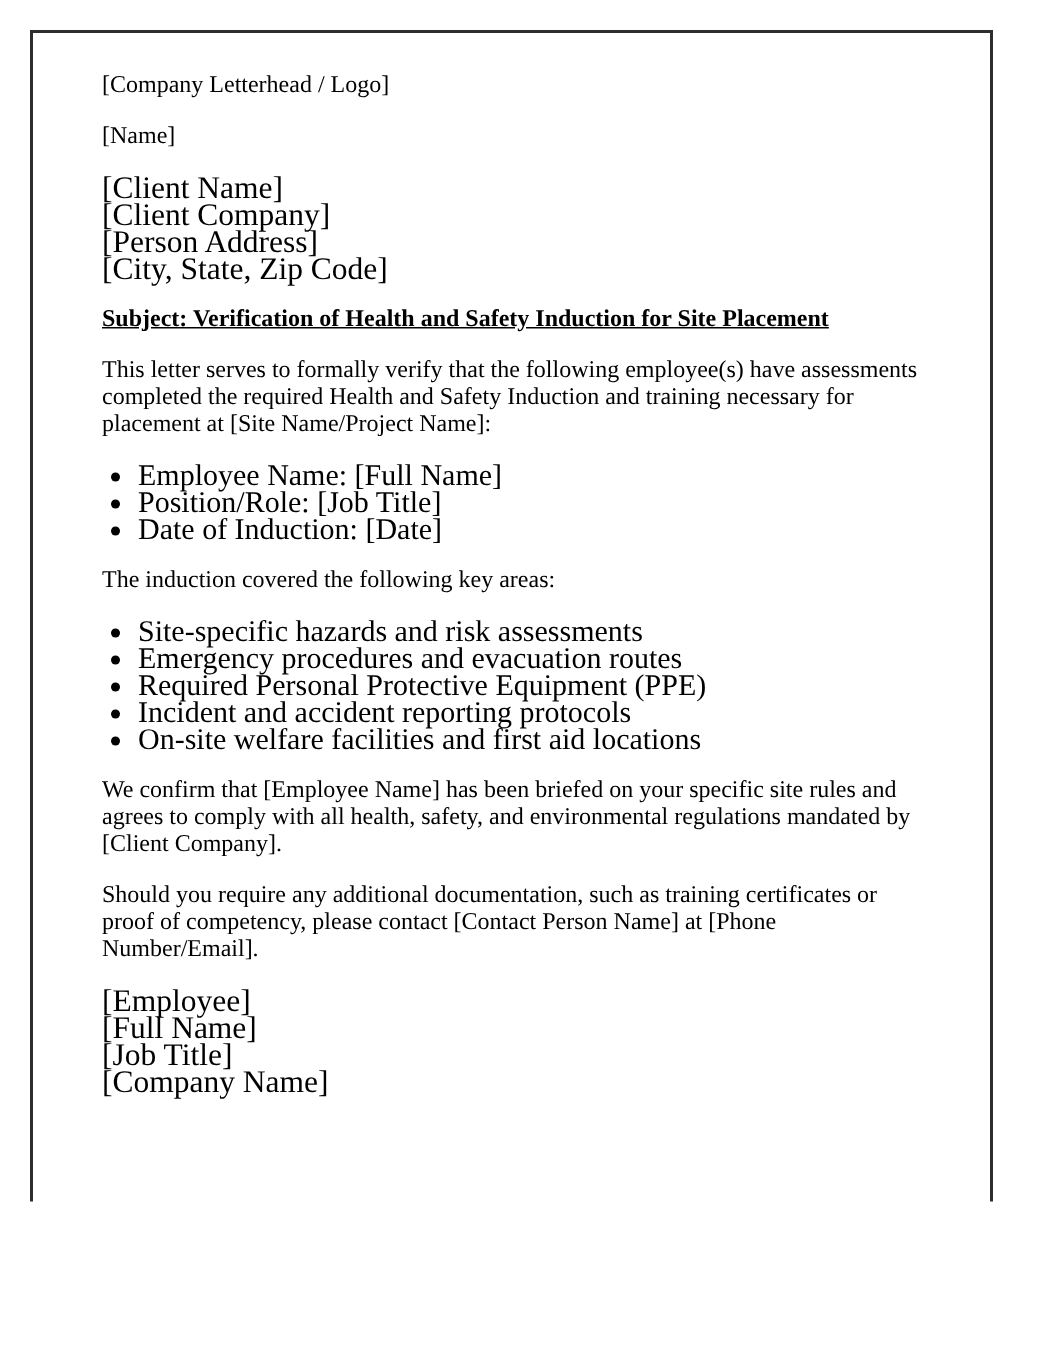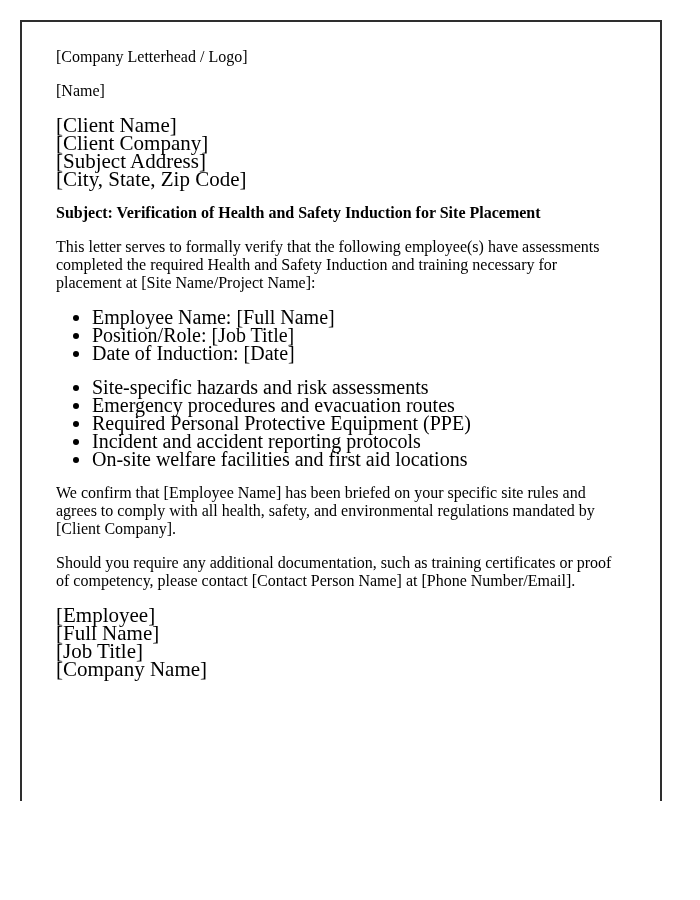--- a/index.html
+++ b/index.html
@@ -18,29 +18,30 @@
     width: 642px;
     height: 781px;
     box-sizing: border-box;
     border: 2px solid #2e2e2e;
     border-bottom: none;
     padding: 26px 30px 20px 30px;
     background: #ffffff;
     overflow: hidden;
   }
   .page p, .page .block {
-    margin: 16px 4px;
+    margin: 16px 16px;
     font-size: 16px;
     line-height: 18px;
   }
   .page p:first-child {
     margin-top: 0;
   }
   .subject {
     font-weight: bold;
+    text-decoration: underline;
   }
   ul {
     margin: 16px 0;
     padding-left: 40px;
     font-size: 20px;
     line-height: 18px;
   }
   ul li {
     list-style-type: disc;
   }
@@ -54,35 +55,36 @@
 
 <div class="page">
 
   <p>[Company Letterhead / Logo]</p>
 
   <p>[Name]</p>
 
   <div class="block">
     <div class="line">[Client Name]</div>
     <div class="line">[Client Company]</div>
-    <div class="line">[Subject Address]</div>
+    <div class="line">[Person Address]</div>
     <div class="line">[City, State, Zip Code]</div>
   </div>
 
   <p class="subject">Subject: Verification of Health and Safety Induction for Site Placement</p>
 
 
   <p>This letter serves to formally verify that the following employee(s) have assessments completed the required Health and Safety Induction and training necessary for placement at [Site Name/Project Name]:</p>
 
   <ul>
     <li>Employee Name: [Full Name]</li>
     <li>Position/Role: [Job Title]</li>
     <li>Date of Induction: [Date]</li>
   </ul>
 
+  <p>The induction covered the following key areas:</p>
 
   <ul>
     <li>Site-specific hazards and risk assessments</li>
     <li>Emergency procedures and evacuation routes</li>
     <li>Required Personal Protective Equipment (PPE)</li>
     <li>Incident and accident reporting protocols</li>
     <li>On-site welfare facilities and first aid locations</li>
   </ul>
 
   <p>We confirm that [Employee Name] has been briefed on your specific site rules and agrees to comply with all health, safety, and environmental regulations mandated by [Client Company].</p>

